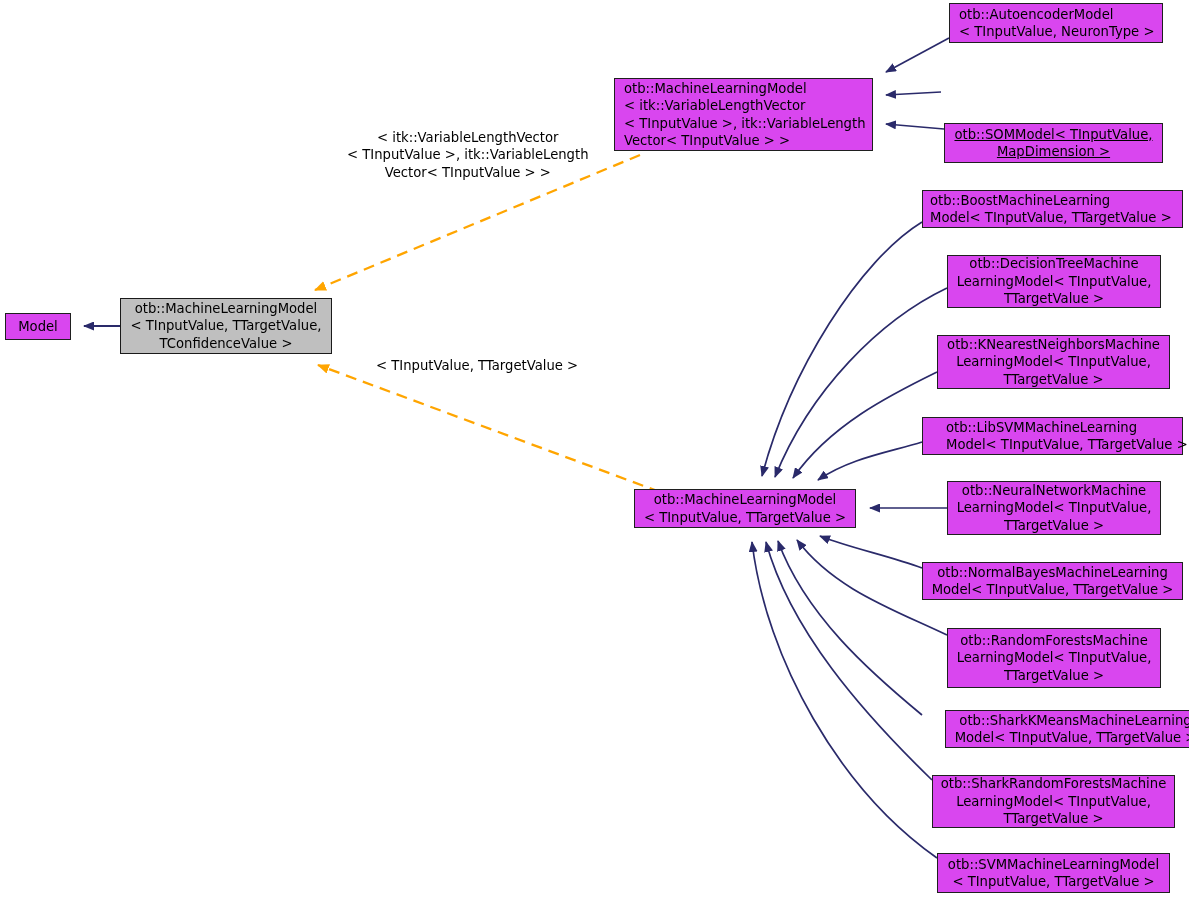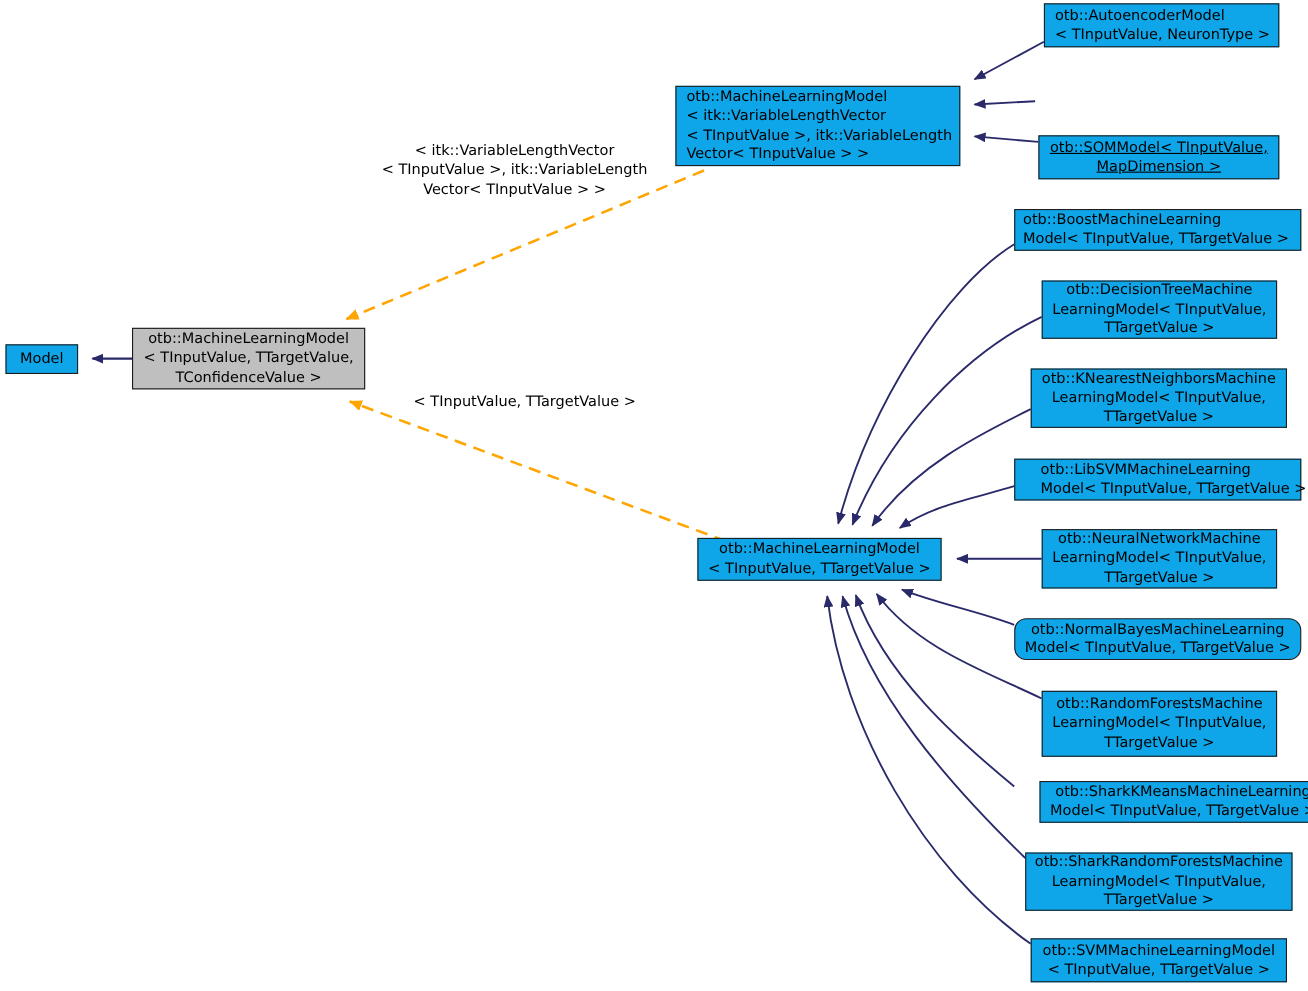--- a/index.html
+++ b/index.html
@@ -18,21 +18,21 @@
   #edges {
     position: absolute;
     left: 0; top: 0;
     width: 1189px;
     height: 901px;
     pointer-events: none;
   }
   .node {
     position: absolute;
     box-sizing: border-box;
-    background: #0ea5e9;
+    background: #d946ef;
     border: 1px solid #1f1f1f;
     display: flex;
     align-items: center;
     justify-content: center;
     text-align: center;
     color: #000000;
     font-size: 13.2px;
     line-height: 17.4px;
     white-space: pre;
     z-index: 3;
@@ -185,21 +185,21 @@
     <span class="node-label" style="text-align:left; padding-left:7px;">otb::LibSVMMachineLearning
 Model&lt; TInputValue, TTargetValue &gt;</span>
   </div>
 
   <div class="node" style="left:947px; top:481px; width:214px; height:54px;">
     <span class="node-label">otb::NeuralNetworkMachine
 LearningModel&lt; TInputValue,
 TTargetValue &gt;</span>
   </div>
 
-  <div class="node" style="left:922px; top:562px; width:261px; height:38px;border-radius:11px;">
+  <div class="node" style="left:922px; top:562px; width:261px; height:38px;">
     <span class="node-label">otb::NormalBayesMachineLearning
 Model&lt; TInputValue, TTargetValue &gt;</span>
   </div>
 
   <div class="node" style="left:947px; top:628px; width:214px; height:60px;">
     <span class="node-label">otb::RandomForestsMachine
 LearningModel&lt; TInputValue,
 TTargetValue &gt;</span>
   </div>
 

